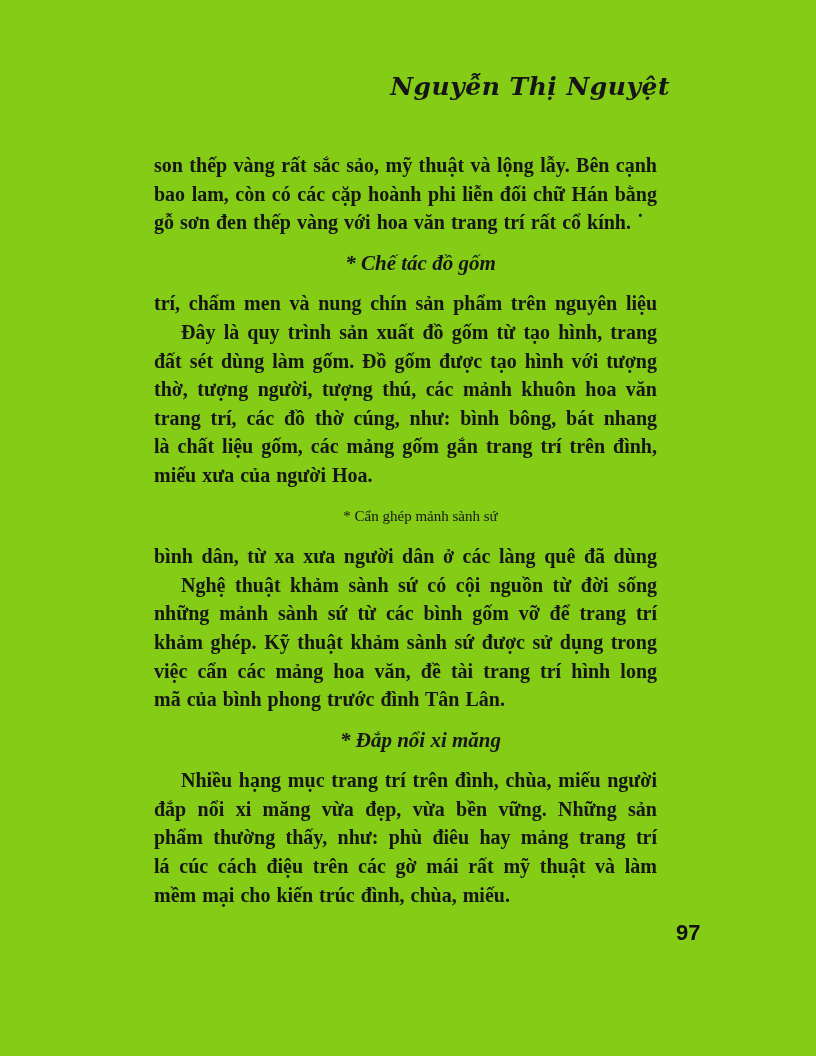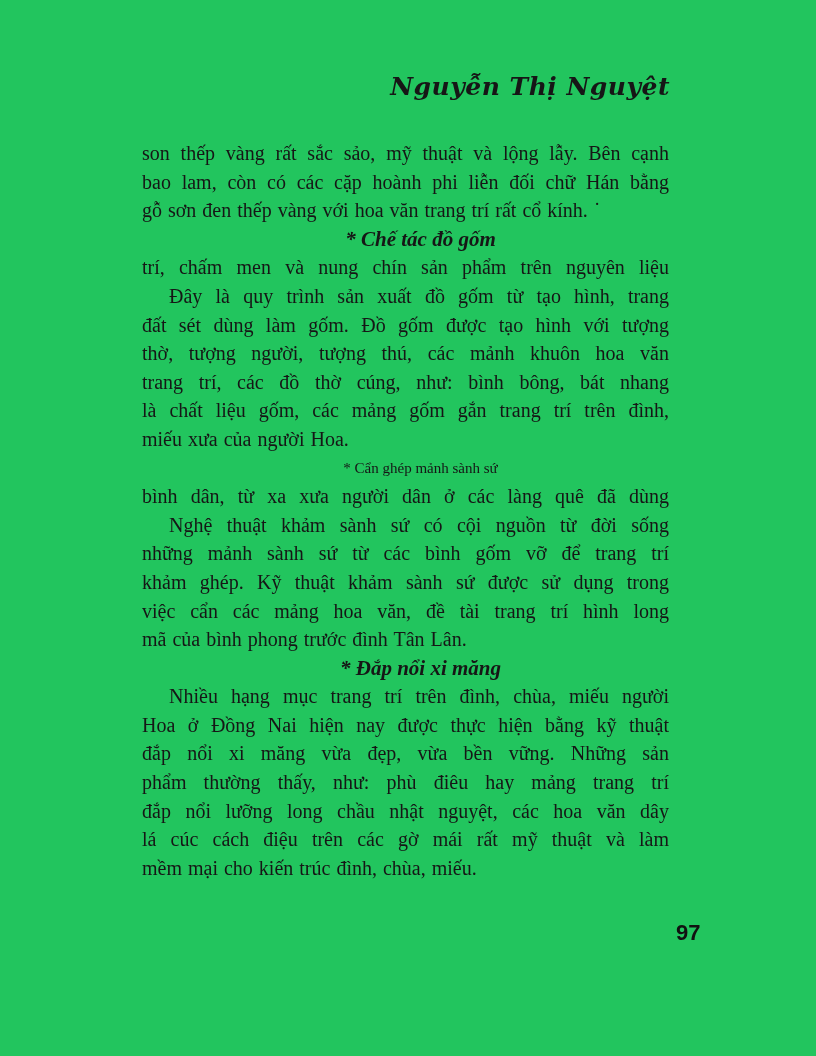--- a/index.html
+++ b/index.html
@@ -5,21 +5,21 @@
   html, body {
     margin: 0;
     padding: 0;
     background: #e8e8e8;
   }
   .page {
     position: relative;
     width: 816px;
     height: 1056px;
     margin: 0 auto;
-    background: #22c55e;
+    background: #84cc16;
     overflow: hidden;
     font-family: "Liberation Serif", "DejaVu Serif", serif;
     color: #1a1a1a;
   }
   .running-header {
     position: absolute;
     top: 72px;
     right: 146px;
     font-family: "DejaVu Serif", serif;
     font-weight: bold;
@@ -31,21 +31,21 @@
   }
   .text-block {
     position: absolute;
     left: 142px;
     top: 139px;
     width: 527px;
     font-size: 20px;
     line-height: 28.6px;
     color: #161616;
   }
-  .paragraph { margin: 0; }
+  .paragraph { margin: 12px; font-weight: bold; }
   .line {
     text-align: justify;
     text-align-last: justify;
     white-space: normal;
     word-spacing: 1px;
   }
   .line.last {
     text-align: left;
     text-align-last: left;
   }
@@ -103,23 +103,21 @@
         <div class="line">bình dân, từ xa xưa người dân ở các làng quê đã dùng</div>
         <div class="line indent">Nghệ thuật khảm sành sứ có cội nguồn từ đời sống</div>
         <div class="line">những mảnh sành sứ từ các bình gốm vỡ để trang trí</div>
         <div class="line">khảm ghép. Kỹ thuật khảm sành sứ được sử dụng trong</div>
         <div class="line">việc cẩn các mảng hoa văn, đề tài trang trí hình long</div>
         <div class="line last">mã của bình phong trước đình Tân Lân.</div>
       </div>
       <div class="heading bold-italic">* Đắp nổi xi măng</div>
       <div class="paragraph">
         <div class="line indent">Nhiều hạng mục trang trí trên đình, chùa, miếu người</div>
-        <div class="line">Hoa ở Đồng Nai hiện nay được thực hiện bằng kỹ thuật</div>
         <div class="line">đắp nổi xi măng vừa đẹp, vừa bền vững. Những sản</div>
         <div class="line">phẩm thường thấy, như: phù điêu hay mảng trang trí</div>
-        <div class="line">đắp nổi lưỡng long chầu nhật nguyệt, các hoa văn dây</div>
         <div class="line">lá cúc cách điệu trên các gờ mái rất mỹ thuật và làm</div>
         <div class="line last">mềm mại cho kiến trúc đình, chùa, miếu.</div>
       </div>
     </div>
 
   <div class="page-number">97</div>
 </div>
 
 </body></html>

